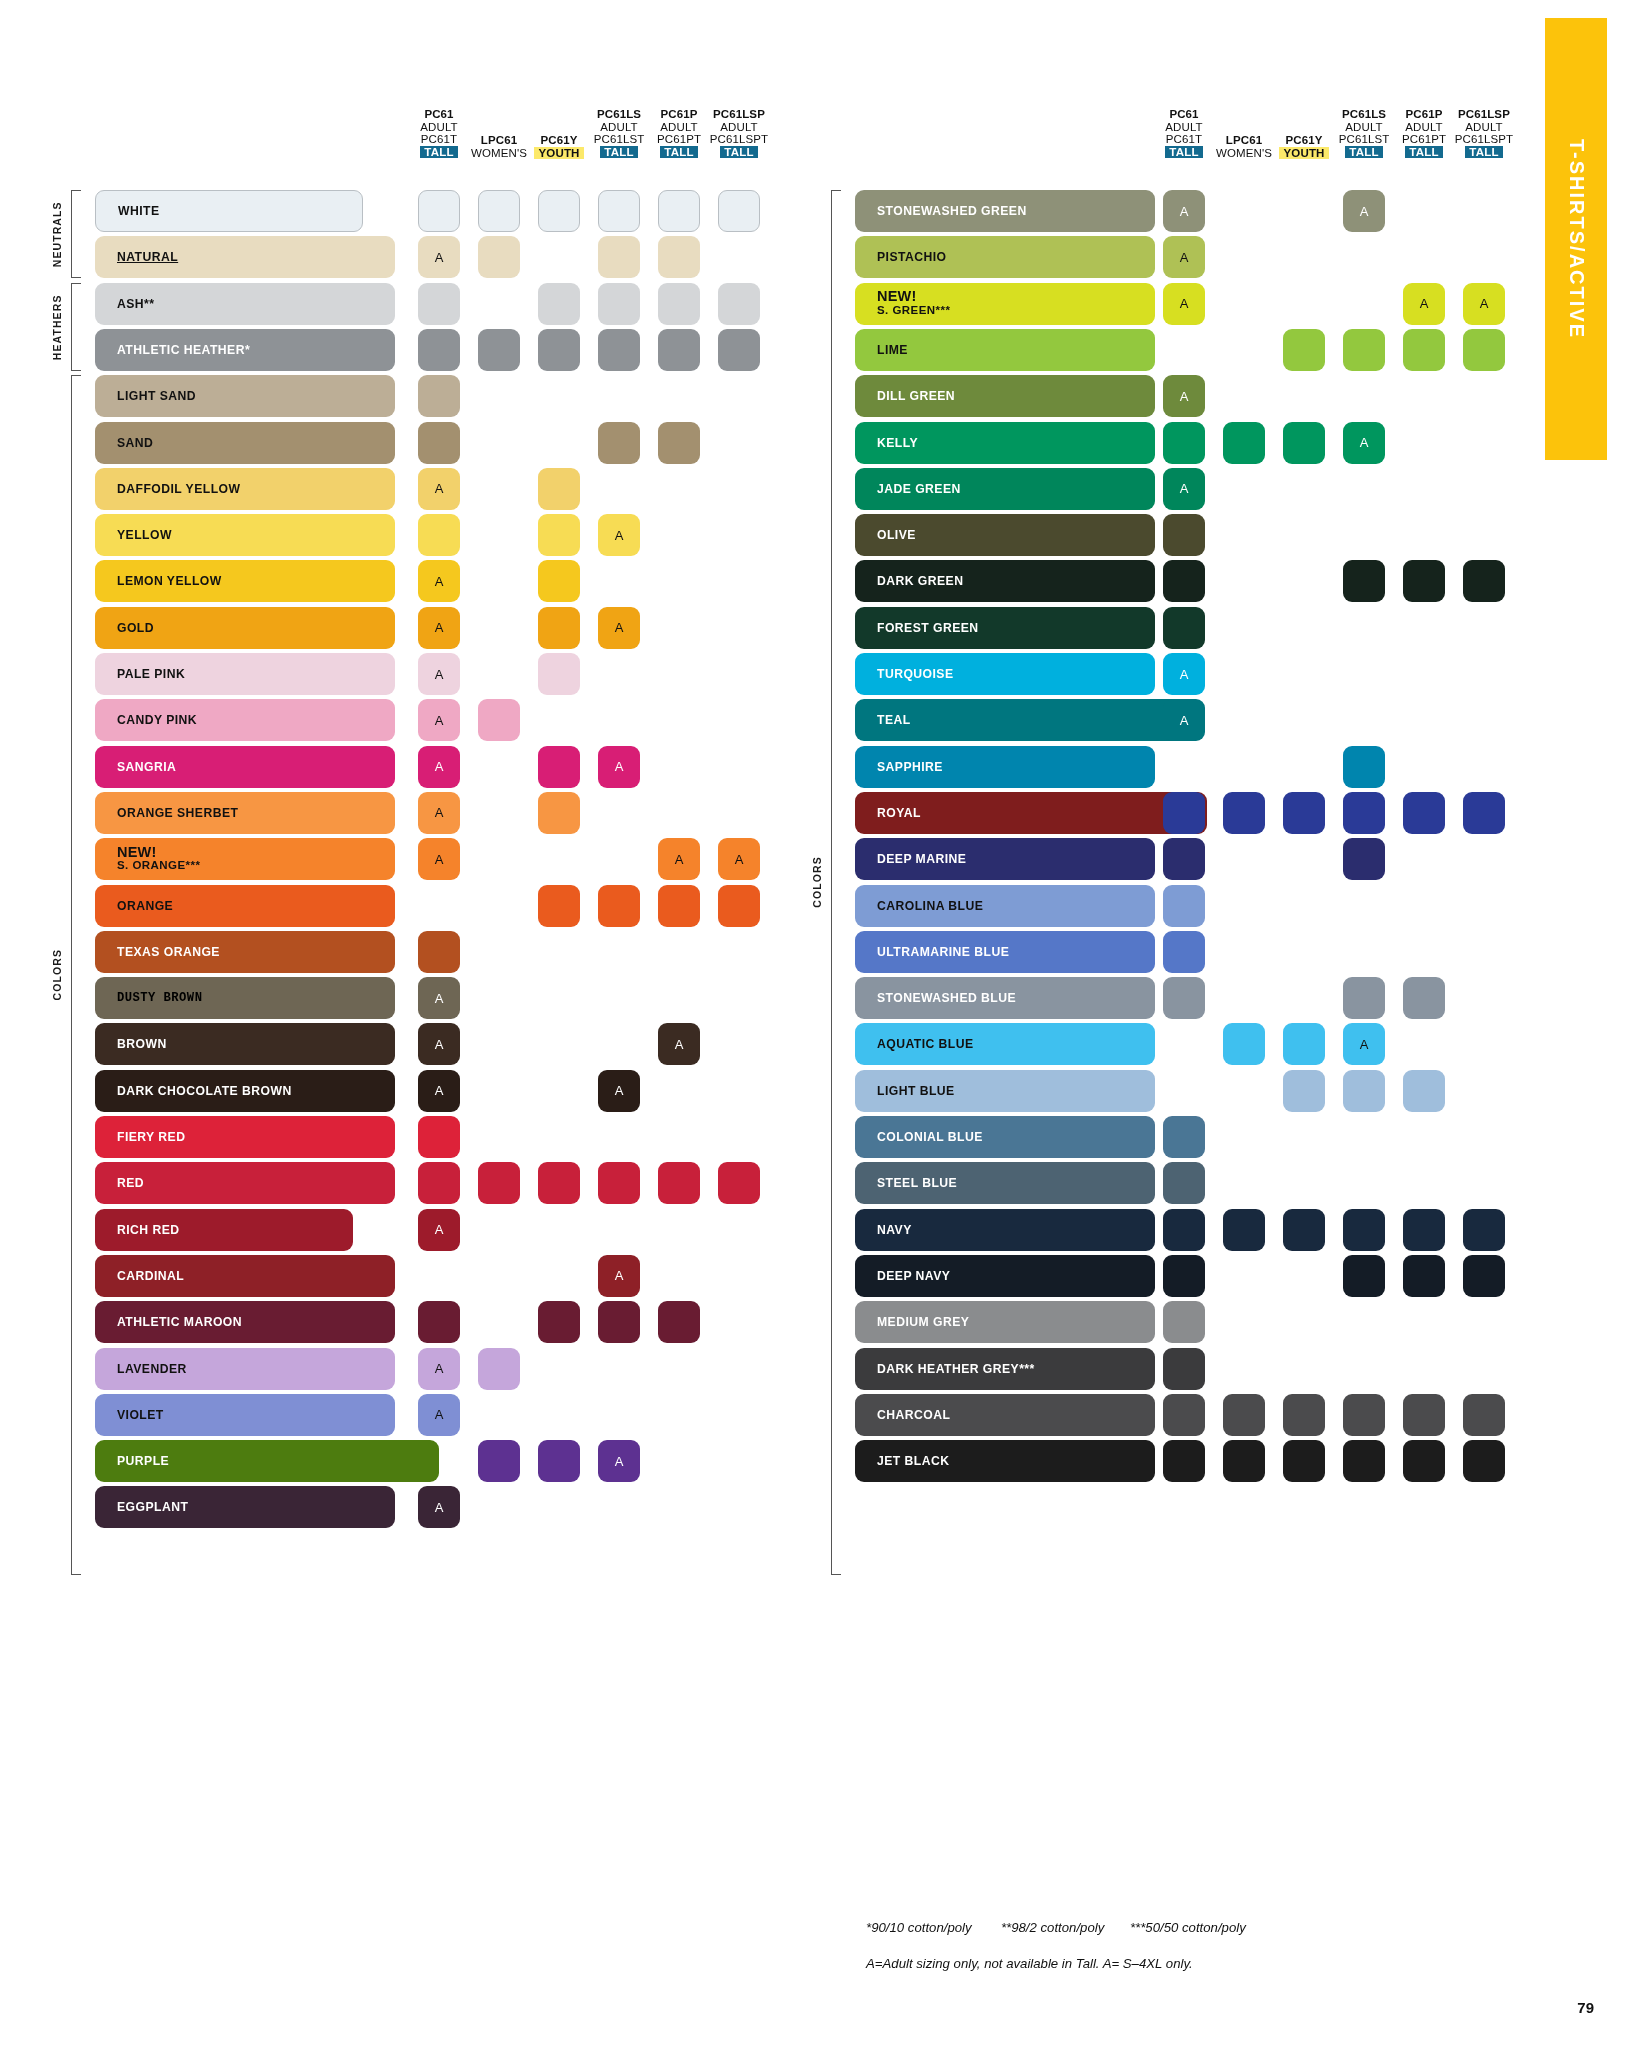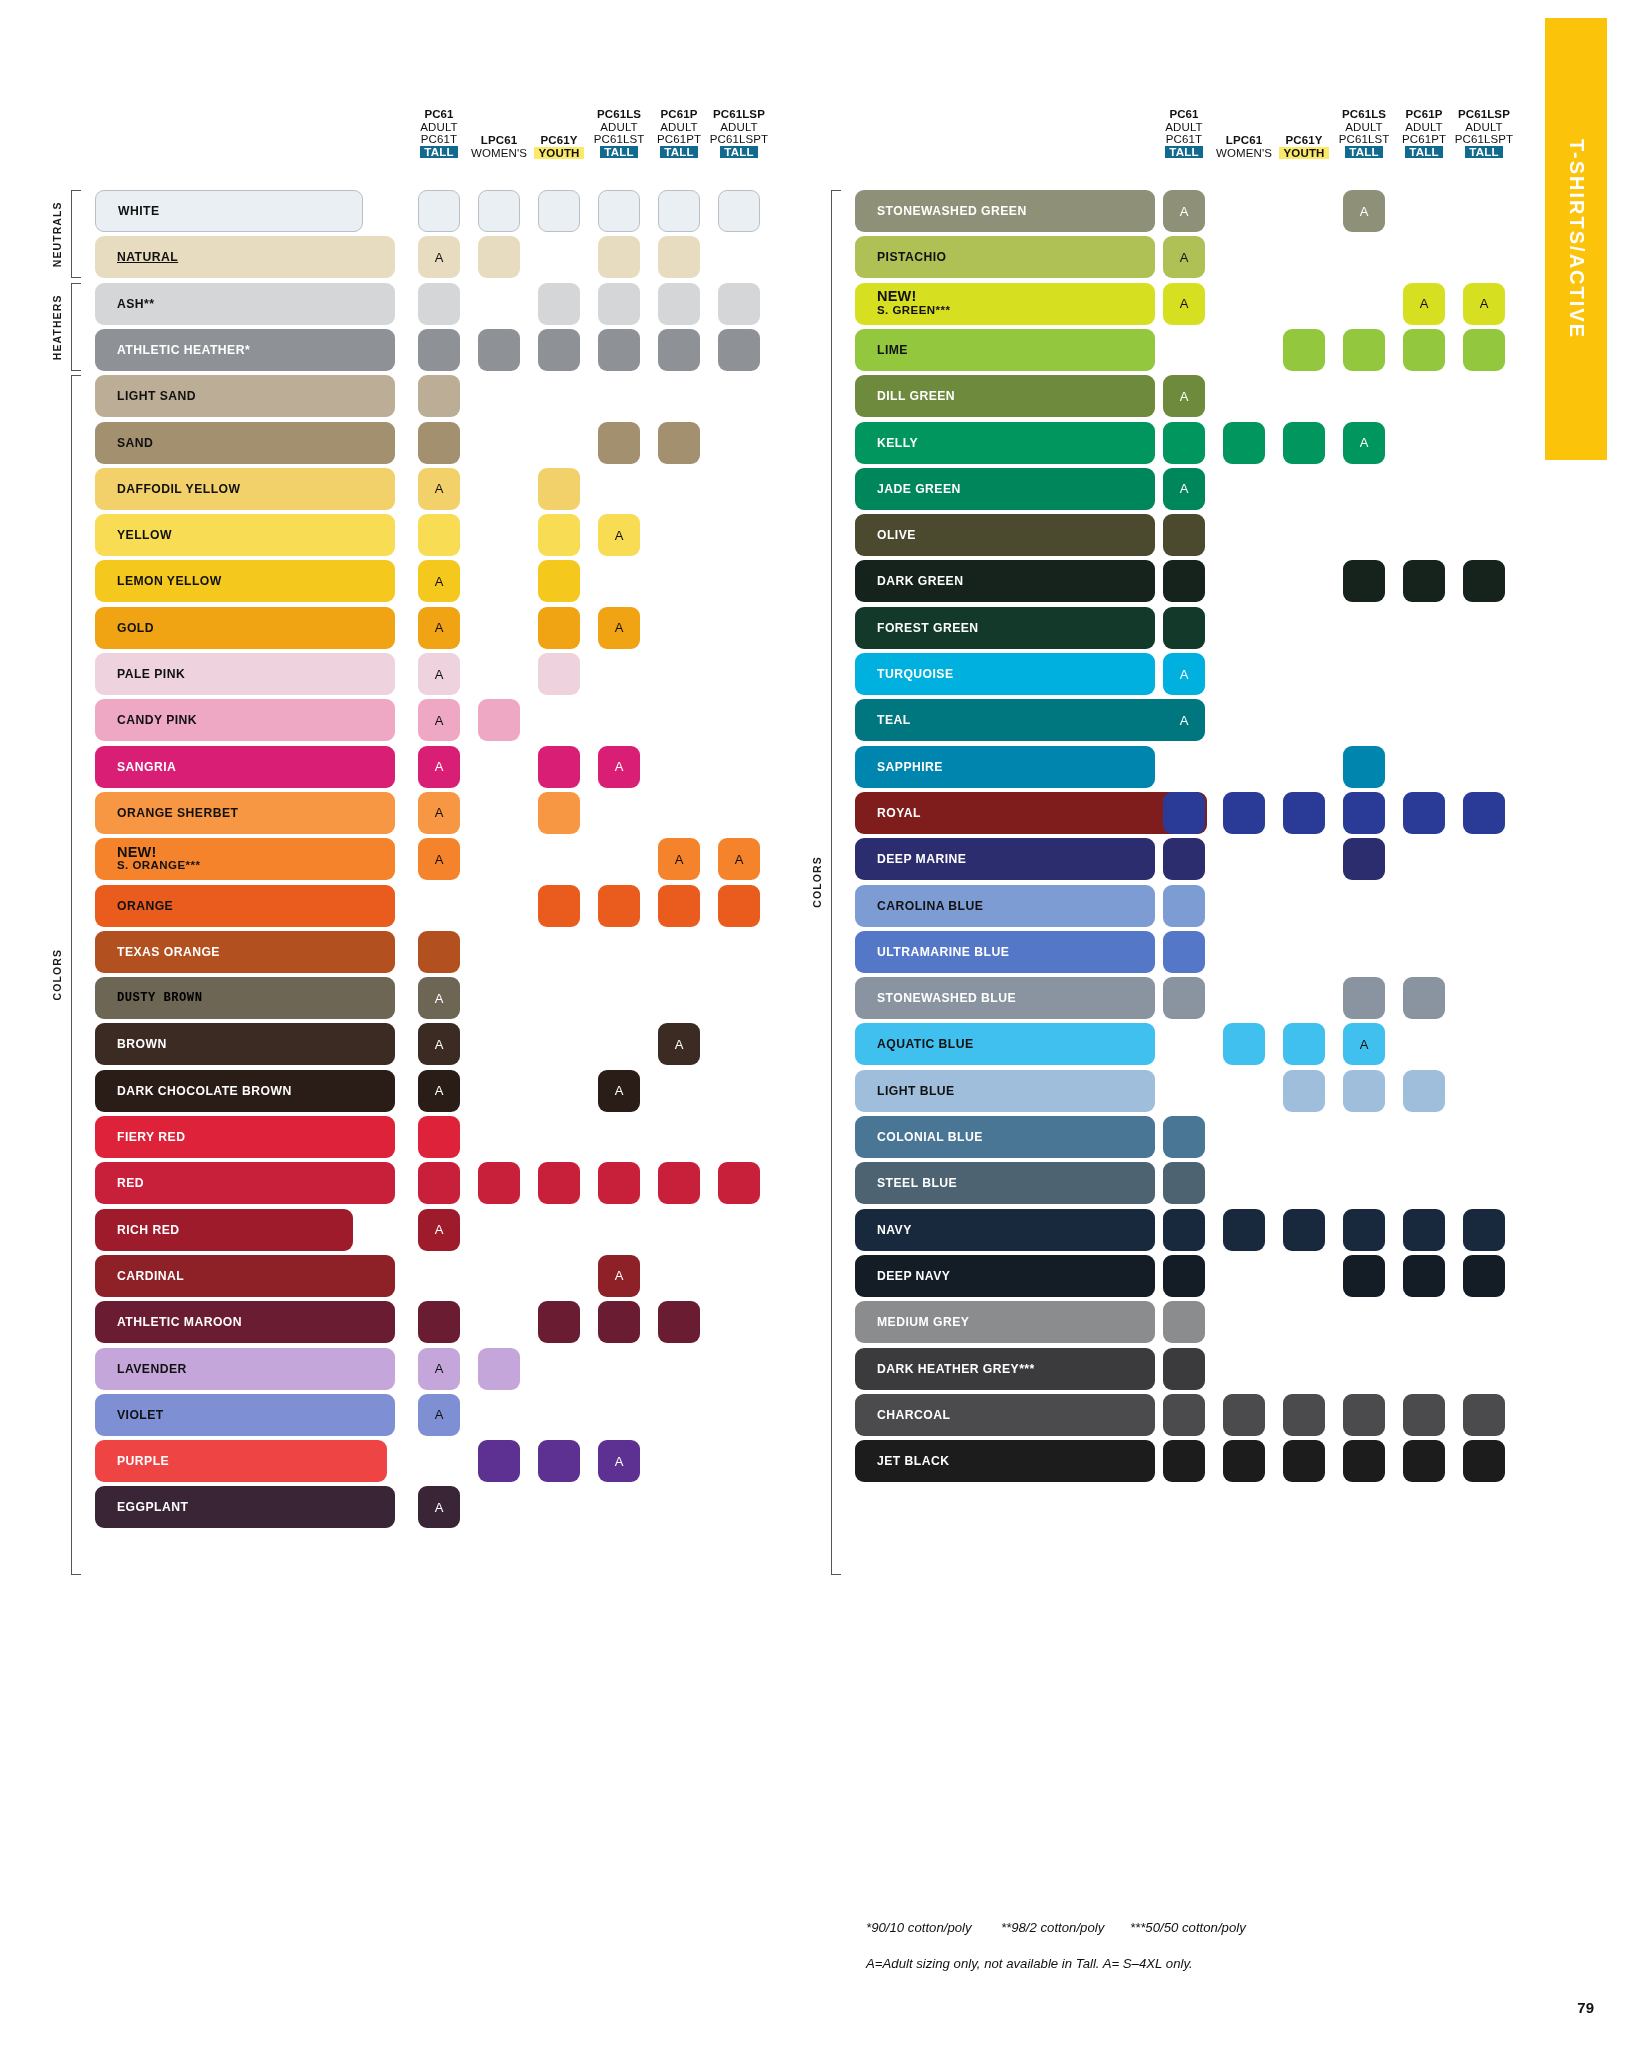--- a/index.html
+++ b/index.html
@@ -358,21 +358,21 @@
       <div class="sw" style="left: 418px; background: rgb(197, 166, 219); color: rgb(17, 17, 17);">A</div>
       <div class="sw" style="left: 478px; background: rgb(197, 166, 219);"></div>
     </div>
     <div class="row" style="left: 0px; top: 1393.8px; width: 1500px;">
       <div class="bar" style="left: 95px; width: 300px; background: rgb(127, 143, 212);">
         <div class="label" style="color: rgb(17, 17, 17);">VIOLET</div>
       </div>
       <div class="sw" style="left: 418px; background: rgb(127, 143, 212); color: rgb(17, 17, 17);">A</div>
     </div>
     <div class="row" style="left: 0px; top: 1440.1px; width: 1500px;">
-      <div class="bar" style="left: 95px; width: 292px; background: #ef4444;">
+      <div class="bar" style="left: 95px; width: 344px; background: #4d7c0f;">
         <div class="label" style="color: rgb(255, 255, 255);">PURPLE</div>
       </div>
       <div class="sw" style="left: 478px; background: rgb(93, 49, 145);"></div>
       <div class="sw" style="left: 538px; background: rgb(93, 49, 145);"></div>
       <div class="sw" style="left: 598px; background: rgb(93, 49, 145); color: rgb(255, 255, 255);">A</div>
     </div>
     <div class="row" style="left: 0px; top: 1486.4px; width: 1500px;">
       <div class="bar" style="left: 95px; width: 300px; background: rgb(58, 37, 54);">
         <div class="label" style="color: rgb(255, 255, 255);">EGGPLANT</div>
       </div>

